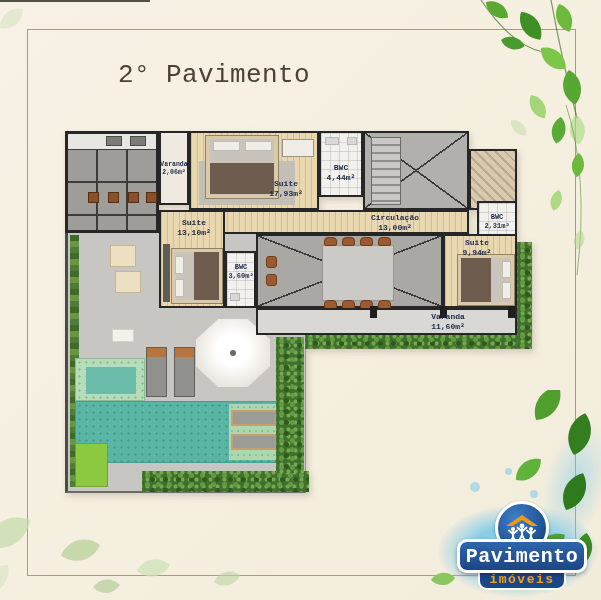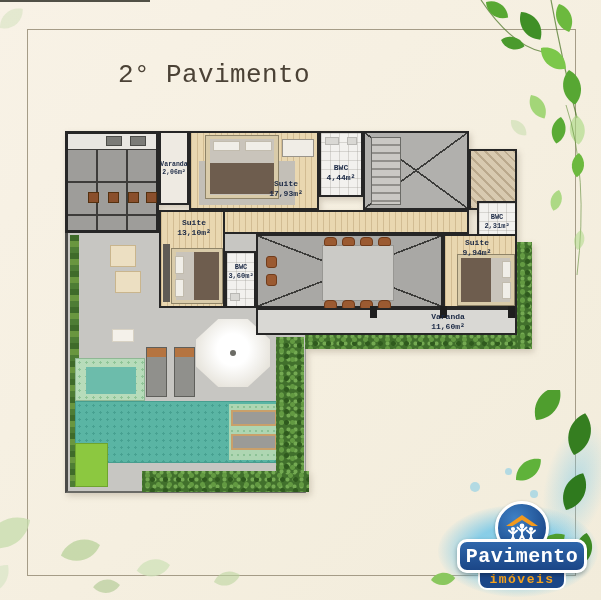--- a/index.html
+++ b/index.html
@@ -145,20 +145,24 @@
           <div class="wl" style="top:6px"></div>
           <div class="wl" style="top:30px"></div>
         </div>
       </div>
       <div class="grass"></div>
       <div class="hedge-bottom bush"></div>
       <div class="plants-right bush"></div>
     </div>
 
     <div class="corridor room wood"></div>
+    <div class="lbl" style="left:270px;top:88px;width:120px">
+      <span>Circulação</span>
+      <span>13,00m²</span>
+    </div>
 
     <div class="varanda-sm room">
       <div class="lbl" style="left:-2px;top:28px;width:30px;font-size:6.5px">
         <span>Varanda</span>
         <span>2,06m²</span>
       </div>
     </div>
 
     <div class="suite-m room wood">
       <div class="rug17"></div>

